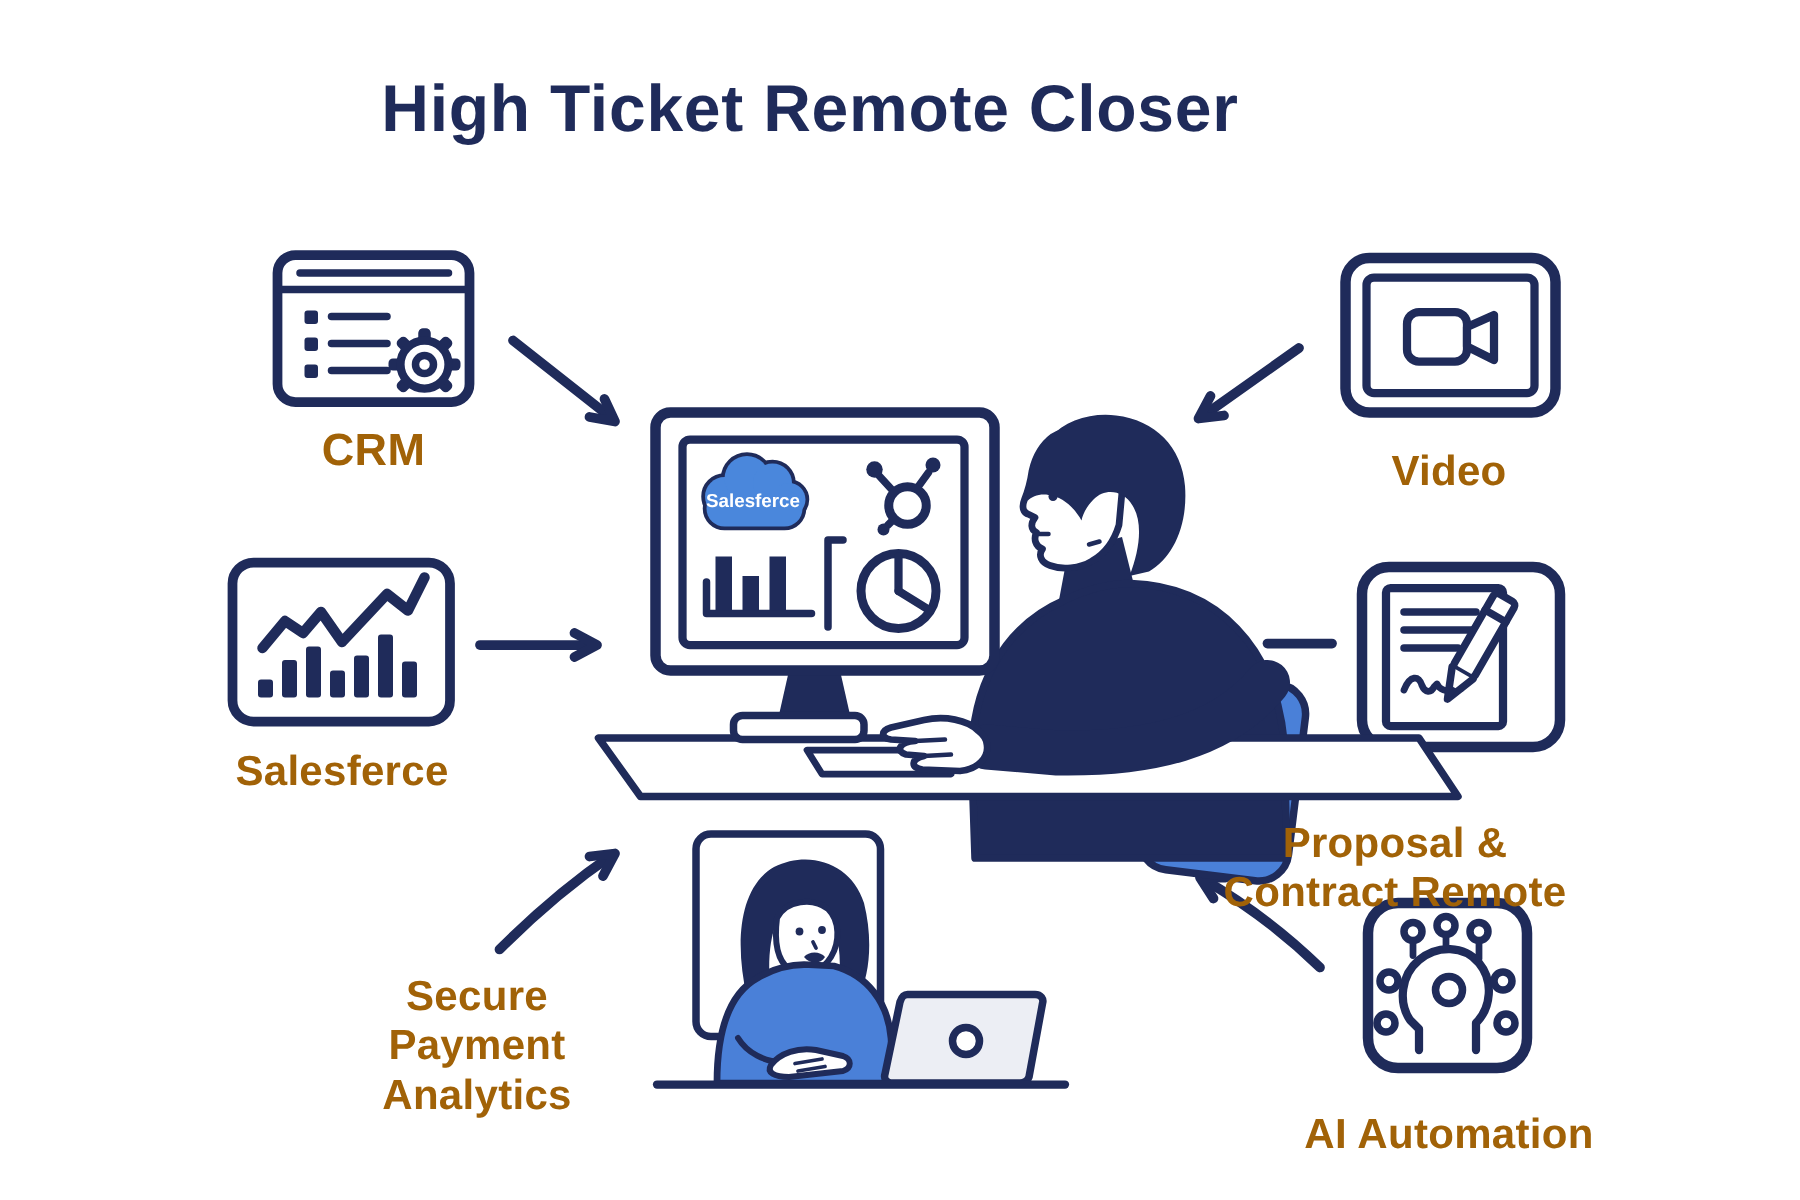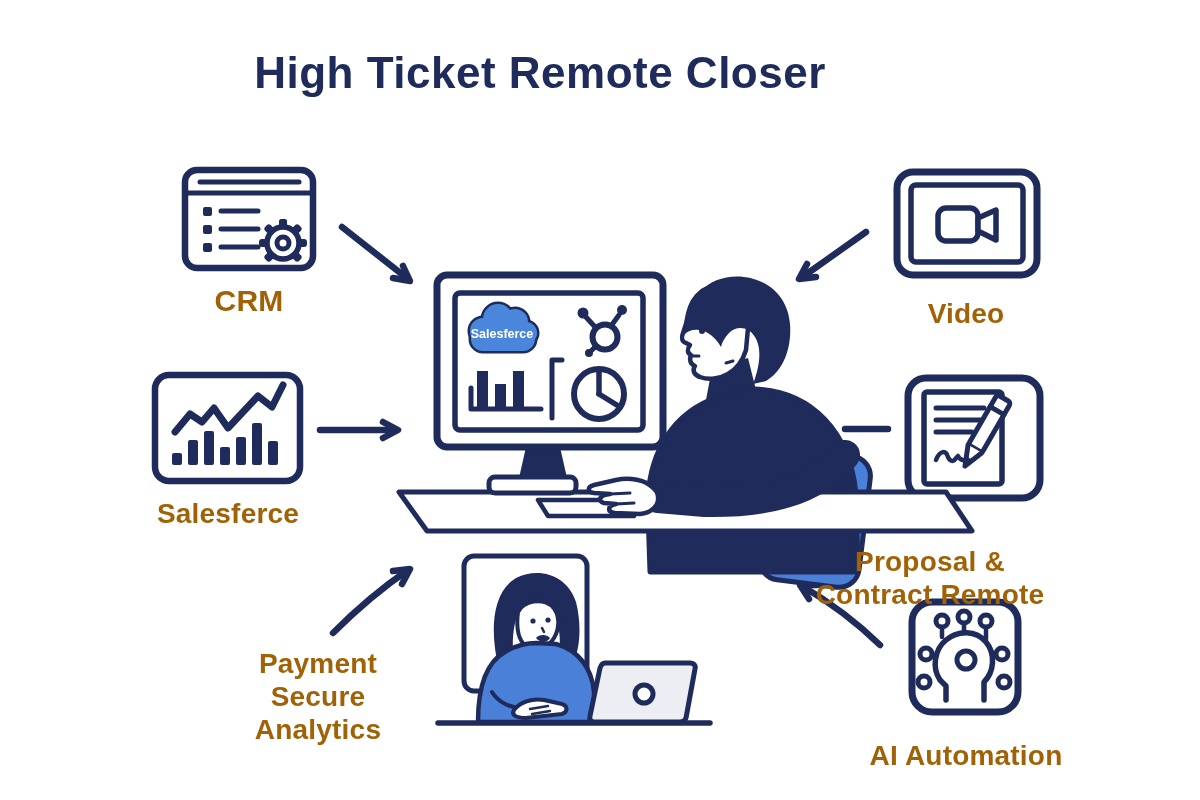--- a/index.html
+++ b/index.html
@@ -244,22 +244,22 @@
   <div class="lbl" style="left:228px;top:497px;">
     <span>Salesferce</span>
   </div>
 
   <div class="lbl" style="left:930px;top:505px;margin-top:40px;">
     <span>Proposal &amp;</span>
     <span>Contract Remote</span>
   </div>
 
   <div class="lbl" style="left:318px;top:647px;">
+    <span>Secure</span>
     <span>Payment</span>
-    <span>Secure</span>
     <span>Analytics</span>
   </div>
 
   <div class="lbl" style="left:966px;top:739px;">
     <span>AI Automation</span>
   </div>
 
 </div>
 
 </body></html>

